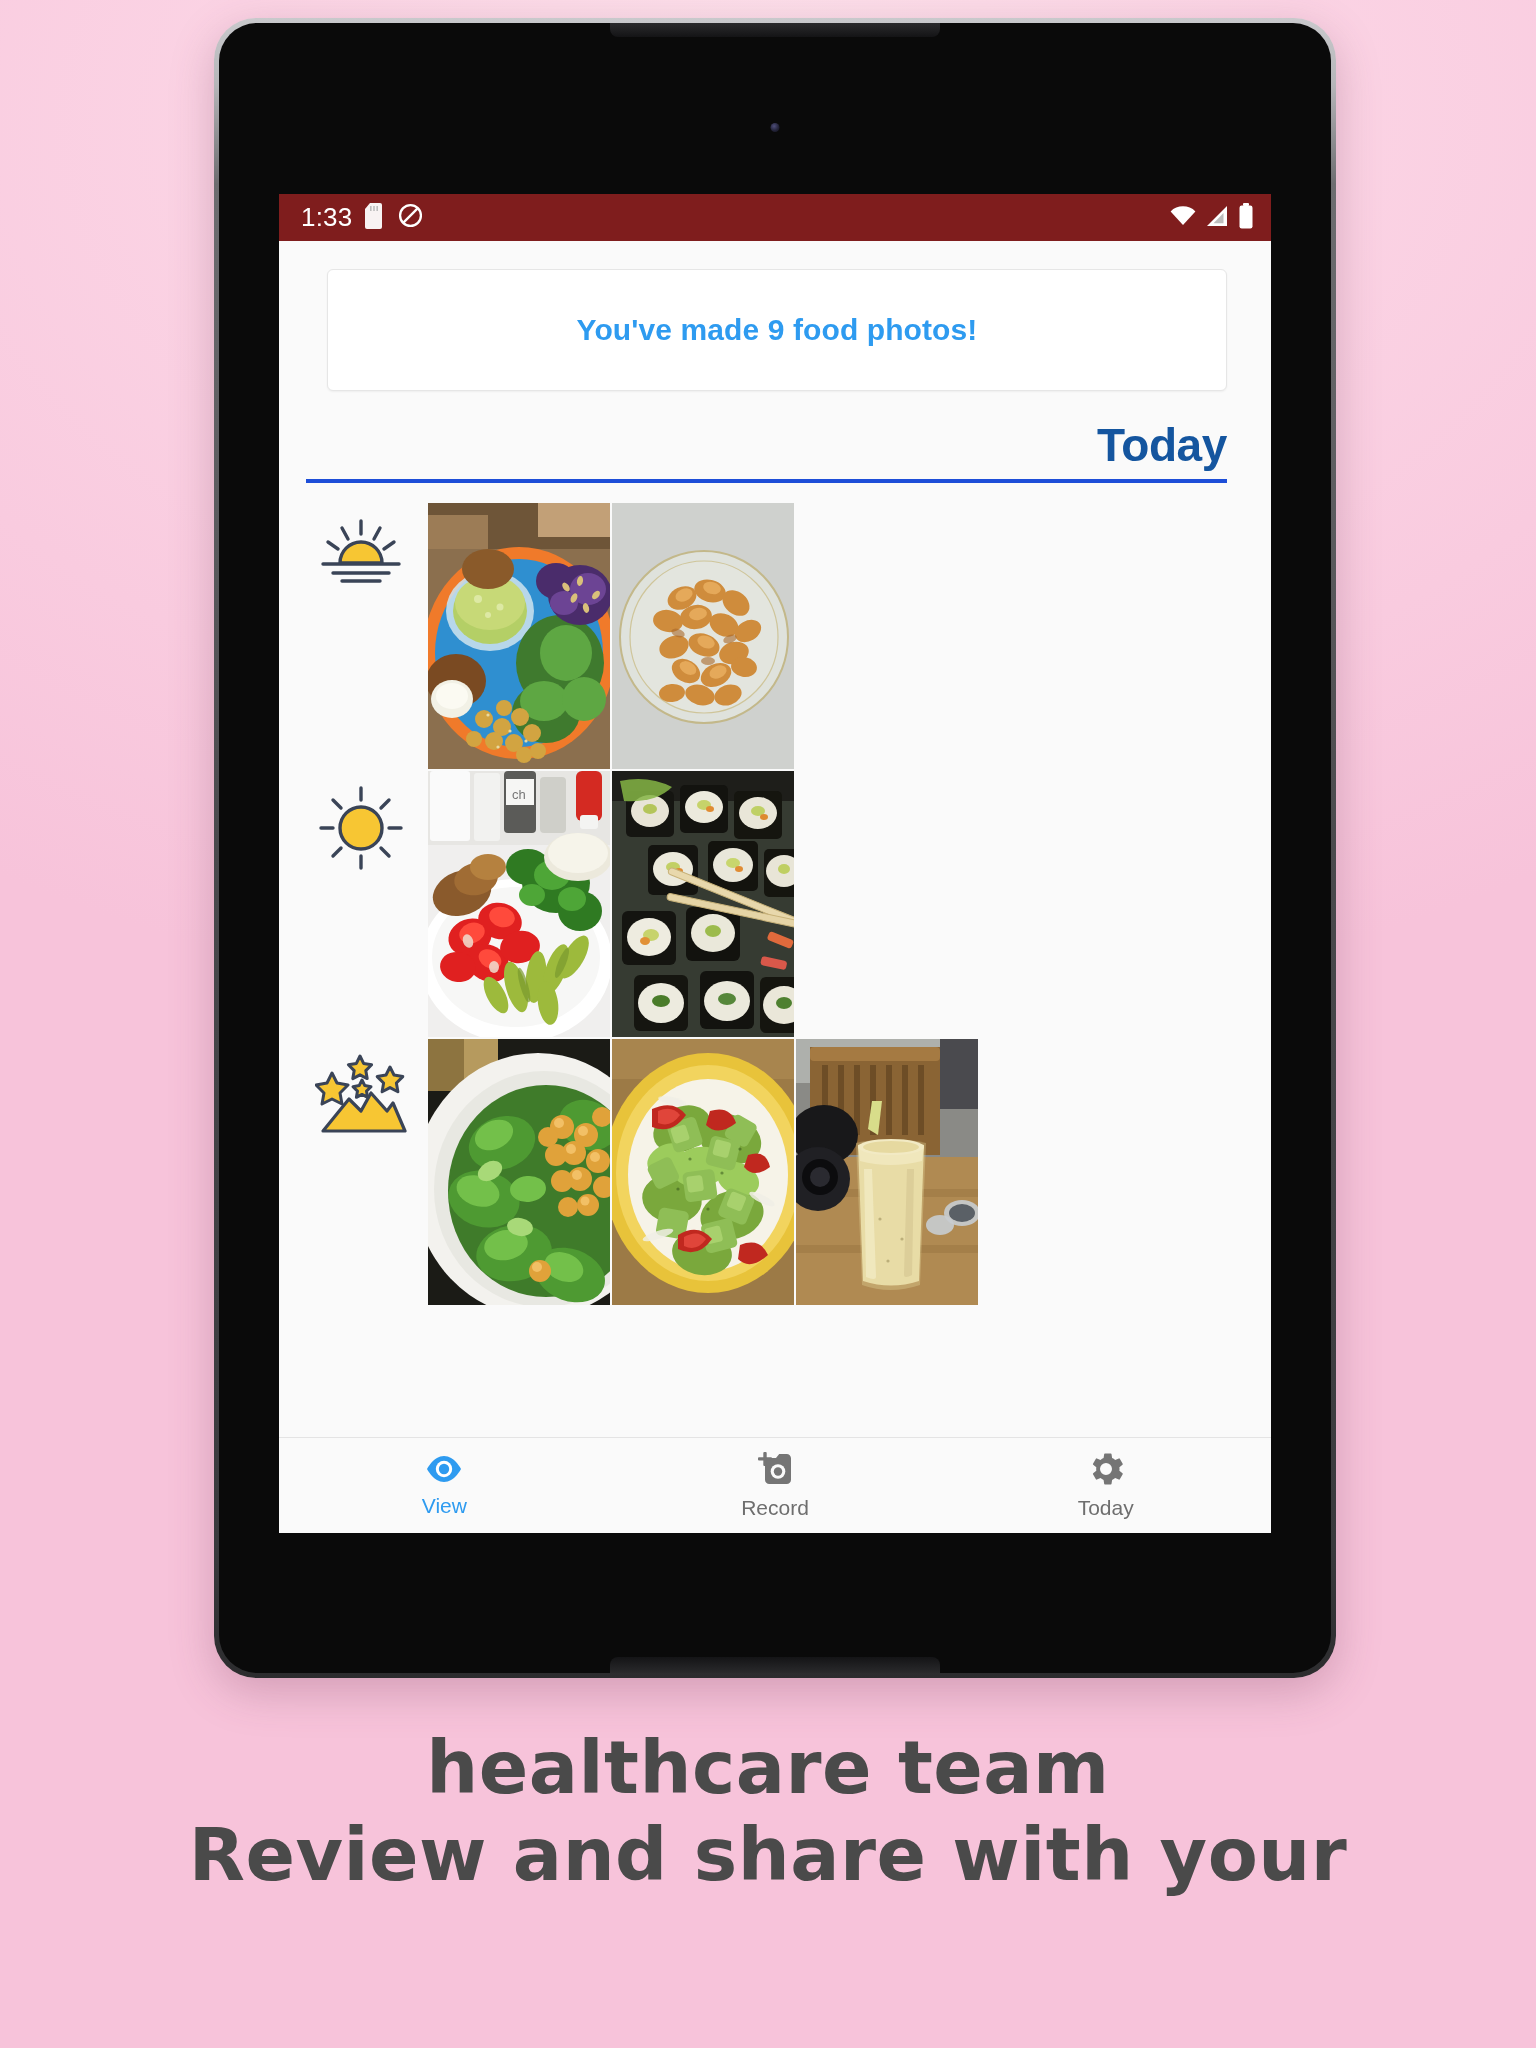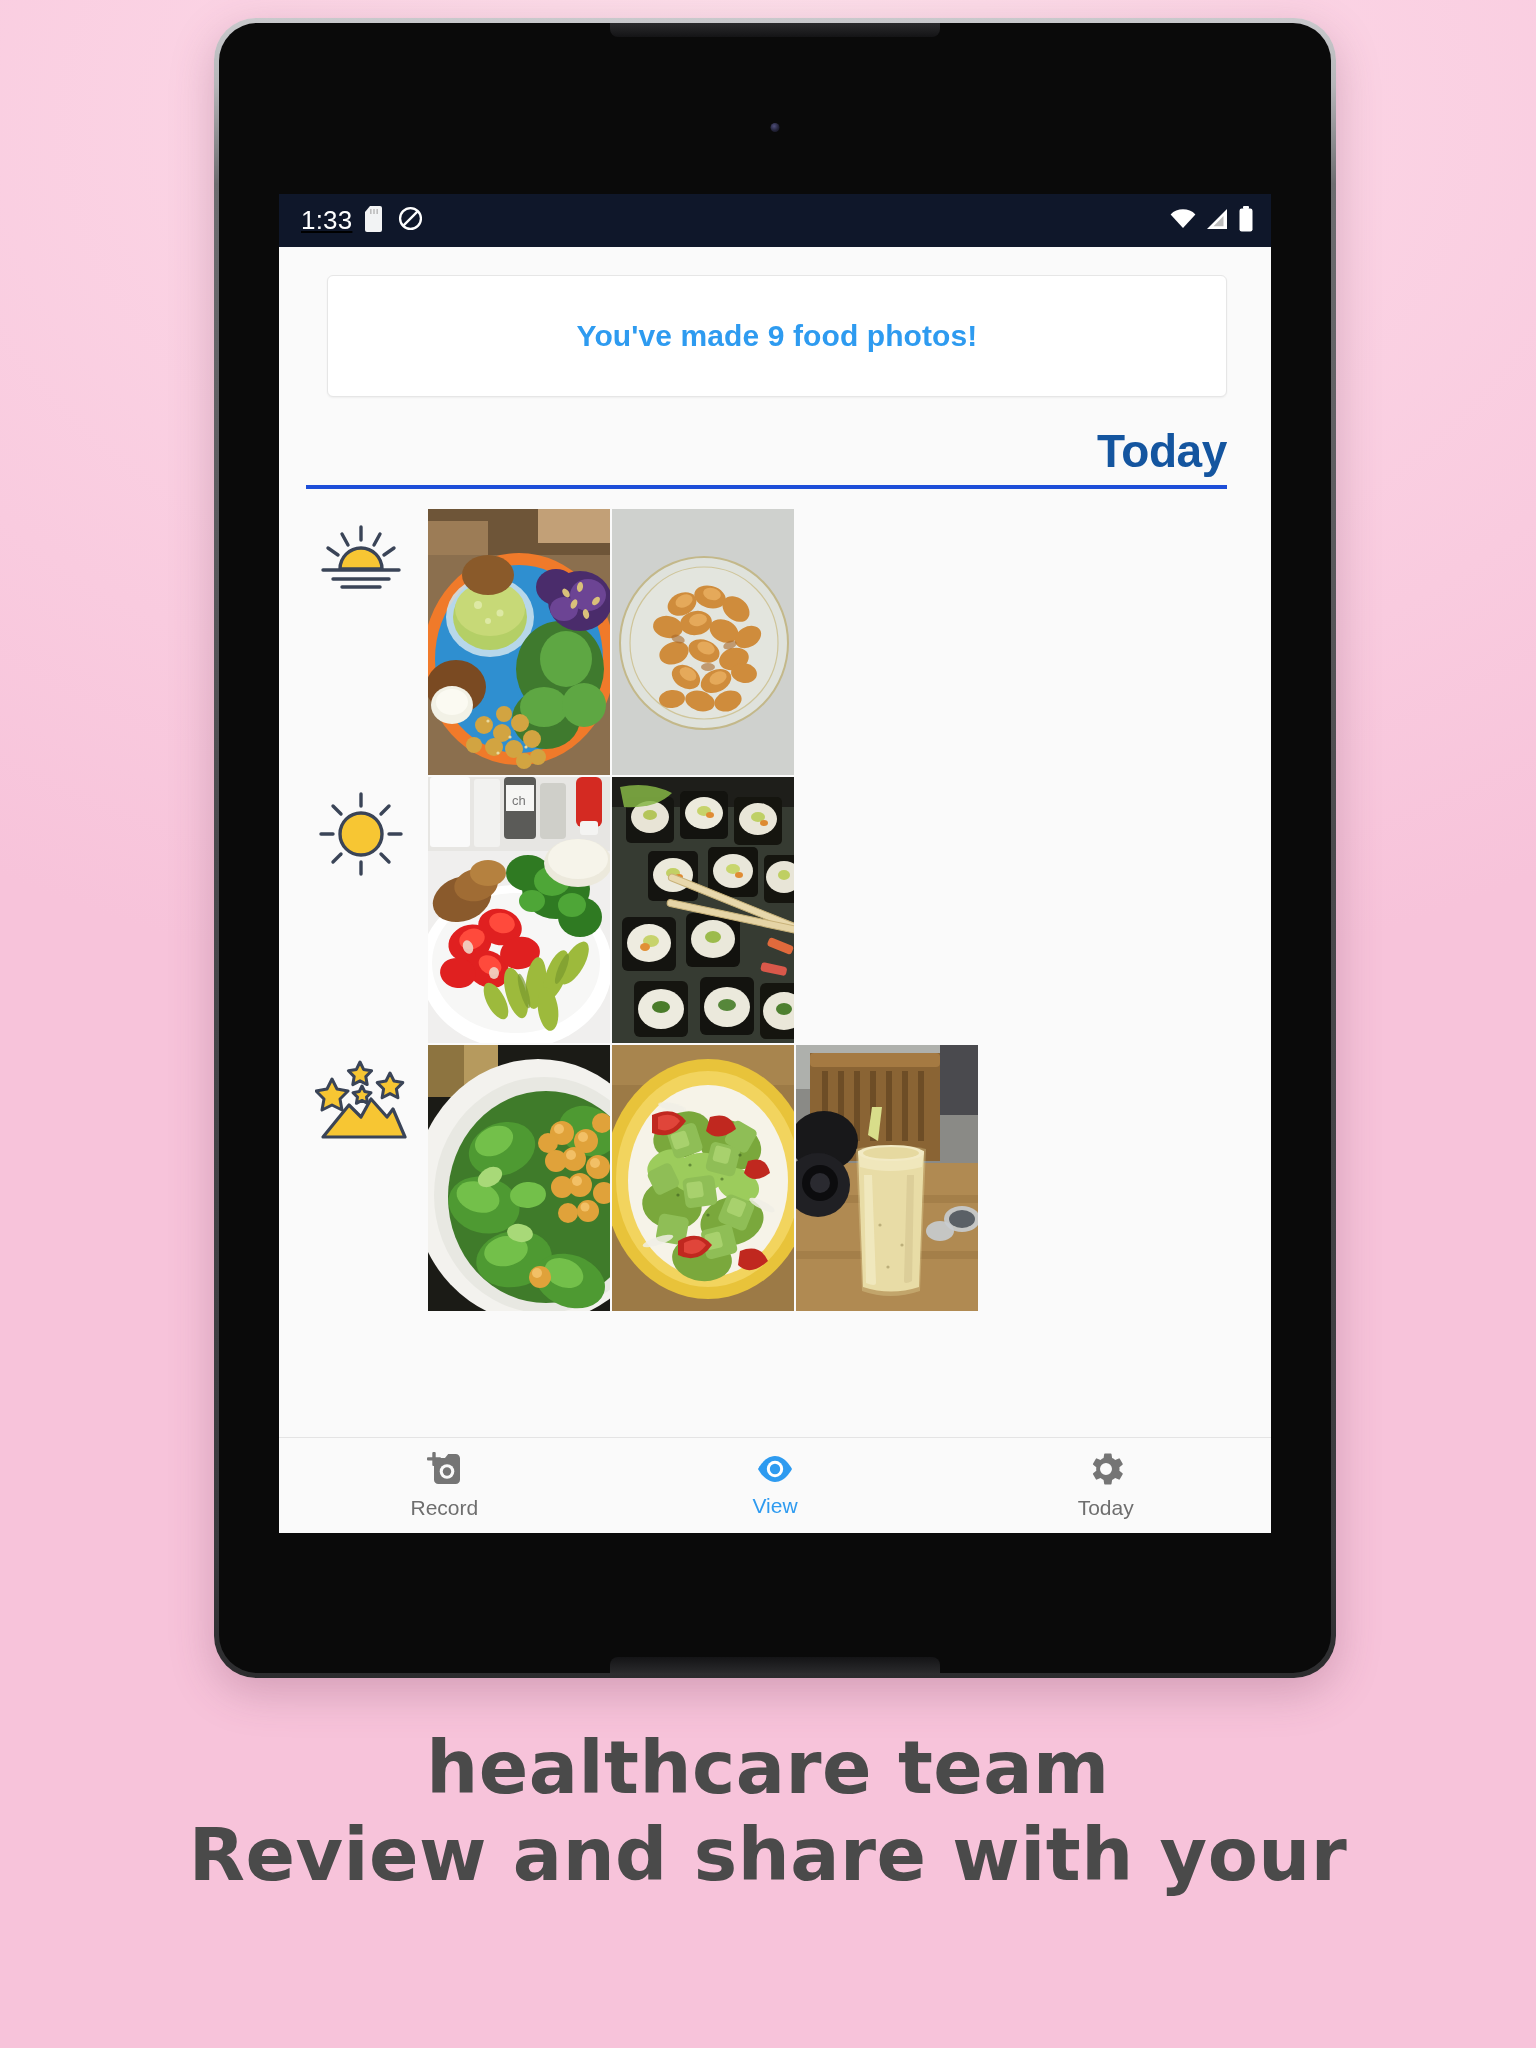--- a/index.html
+++ b/index.html
@@ -78,28 +78,27 @@
     width: 992px;
     height: 1339px;
     background: #fafafa;
     overflow: hidden;
     display: flex;
     flex-direction: column;
   }
 
   
   .statusbar {
-    height: 53px;
-    background: #0f172a;
+    height: 47px;
+    background: #7f1d1d;
     display: flex;
     align-items: center;
     justify-content: space-between;
     padding: 0 17px 0 22px;
     flex: 0 0 auto;
-    text-decoration: underline;
   }
   .status-left { display: flex; align-items: center; gap: 13px; }
   .clock {
     color: #ffffff;
     font-size: 26px;
     letter-spacing: 0.2px;
     font-family: "Liberation Sans", sans-serif;
   }
   .status-right { display: flex; align-items: center; gap: 9px; }
 
@@ -727,44 +726,44 @@
                 </svg>
               </div>
             </div>
           </div>
 
         </div>
       </div>
 
       <div class="bottomnav">
 
+        <div class="nav-item active">
+          <span>
+            <svg width="38" height="32" viewBox="0 0 38 32">
+              <path d="M19 3 C29.5 3 36 16 36 16 C36 16 29.5 29 19 29 C8.5 29 2 16 2 16 C2 16 8.5 3 19 3 z" fill="#2e9bf0"></path>
+              <circle cx="19" cy="16" r="8.2" fill="#ffffff"></circle>
+              <circle cx="19" cy="16" r="5.2" fill="#2e9bf0"></circle>
+            </svg>
+          </span>
+          <span class="nav-label">View</span>
+        </div>
+
         <div class="nav-item">
           <span>
             <svg width="38" height="36" viewBox="0 0 38 36">
               <path d="M13 7 h7 l3.2 -4 h7.5 A4.3 4.3 0 0 1 35 7.3 v21.4 A4.3 4.3 0 0 1 30.7 33 H13.3 A4.3 4.3 0 0 1 9 28.7 V11.3 A4.3 4.3 0 0 1 13.3 7 z" fill="#757575"></path>
               <circle cx="22" cy="20.5" r="7.3" fill="#fafafa"></circle>
               <circle cx="22" cy="20.5" r="4.2" fill="#757575"></circle>
               <rect x="2" y="6.2" width="14" height="3.4" rx="1" fill="#757575"></rect>
               <rect x="7.3" y="1" width="3.4" height="14" rx="1" fill="#757575"></rect>
             </svg>
           </span>
           <span class="nav-label">Record</span>
         </div>
 
-        <div class="nav-item active">
-          <span>
-            <svg width="38" height="32" viewBox="0 0 38 32">
-              <path d="M19 3 C29.5 3 36 16 36 16 C36 16 29.5 29 19 29 C8.5 29 2 16 2 16 C2 16 8.5 3 19 3 z" fill="#2e9bf0"></path>
-              <circle cx="19" cy="16" r="8.2" fill="#ffffff"></circle>
-              <circle cx="19" cy="16" r="5.2" fill="#2e9bf0"></circle>
-            </svg>
-          </span>
-          <span class="nav-label">View</span>
-        </div>
-
         <div class="nav-item">
           <span>
             <svg width="36" height="36" viewBox="0 0 36 36">
               <path d="M31.4 19.8 a14 14 0 0 0 0 -3.6 l3.1 -2.4 a0.8 0.8 0 0 0 0.2 -1 l-2.9 -5 a0.8 0.8 0 0 0 -1 -0.35 l-3.6 1.45 a13 13 0 0 0 -3.1 -1.8 l-0.55 -3.85 a0.8 0.8 0 0 0 -0.8 -0.7 h-5.8 a0.8 0.8 0 0 0 -0.8 0.7 l-0.55 3.85 a13.7 13.7 0 0 0 -3.1 1.8 l-3.6 -1.45 a0.8 0.8 0 0 0 -1 0.35 l-2.9 5 a0.8 0.8 0 0 0 0.2 1 l3.1 2.4 a14 14 0 0 0 0 3.6 l-3.1 2.4 a0.8 0.8 0 0 0 -0.2 1 l2.9 5 a0.8 0.8 0 0 0 1 0.35 l3.6 -1.45 a13 13 0 0 0 3.1 1.8 l0.55 3.85 a0.8 0.8 0 0 0 0.8 0.7 h5.8 a0.8 0.8 0 0 0 0.8 -0.7 l0.55 -3.85 a13.7 13.7 0 0 0 3.1 -1.8 l3.6 1.45 a0.8 0.8 0 0 0 1 -0.35 l2.9 -5 a0.8 0.8 0 0 0 -0.2 -1 z M18 24 a6 6 0 1 1 0 -12 a6 6 0 0 1 0 12 z" fill="#757575"></path>
             </svg>
           </span>
           <span class="nav-label">Today</span>
         </div>
 
       </div>

